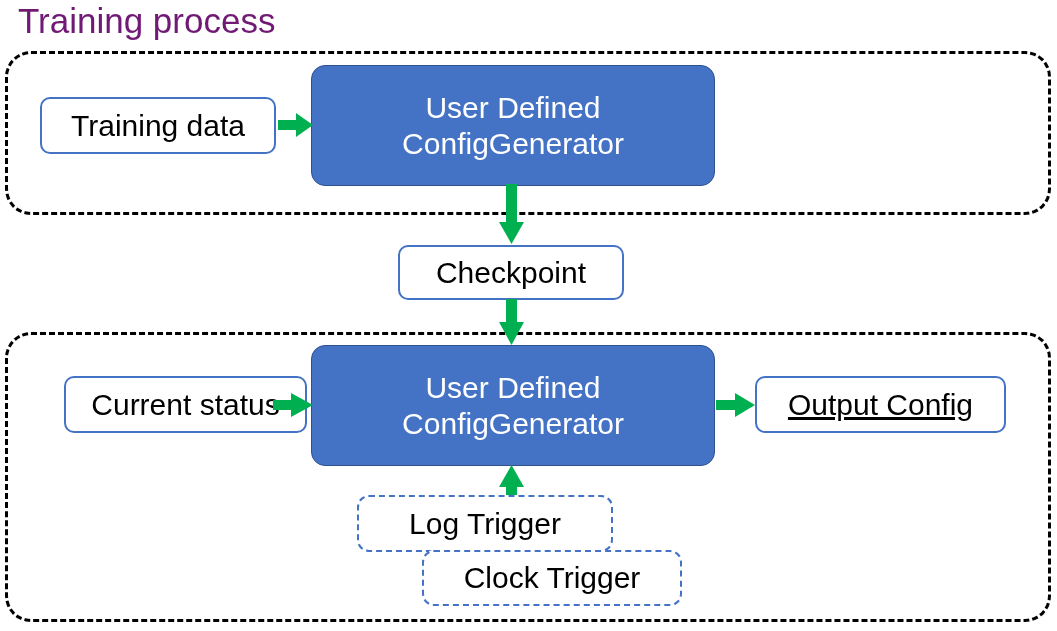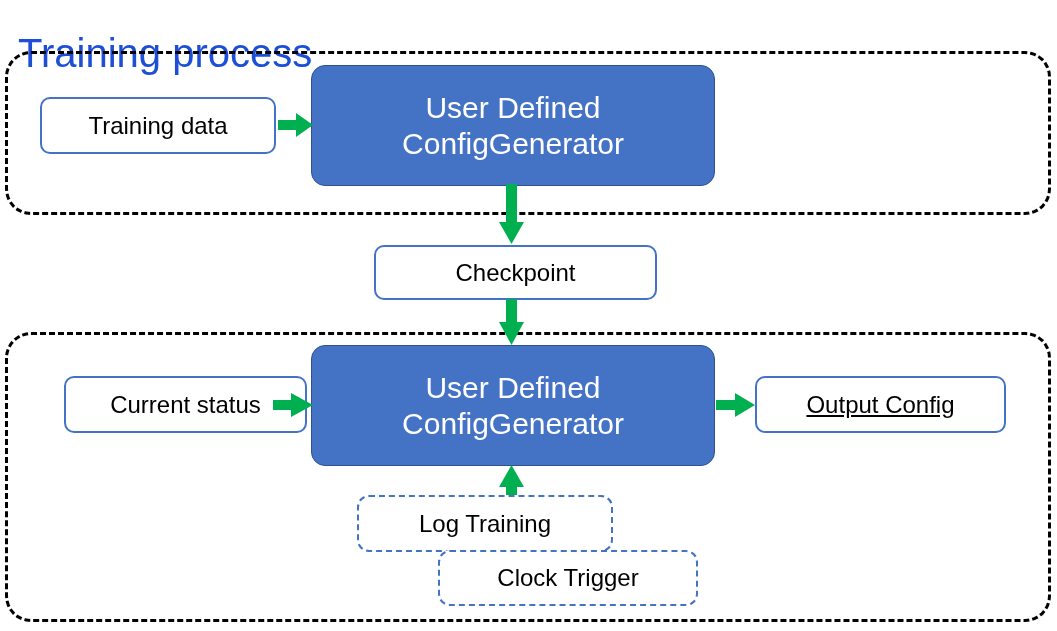--- a/index.html
+++ b/index.html
@@ -15,26 +15,25 @@
     position: relative;
     width: 1057px;
     height: 631px;
     background: #ffffff;
     overflow: hidden;
   }
 
   
   .section-caption {
     position: absolute;
-    font-size: 40px;
+    font-size: 35px;
     line-height: 34px;
-    color: #1d4ed8;
+    color: #701a75;
     white-space: nowrap;
     letter-spacing: 0px;
-    margin-top: 32px;
   }
 
   
   .group-box {
     position: absolute;
     border: 3px dashed #000000;
     border-radius: 26px;
     box-sizing: border-box;
     background: transparent;
   }
@@ -44,21 +43,21 @@
     position: absolute;
     box-sizing: border-box;
     display: flex;
     align-items: center;
     justify-content: center;
     text-align: center;
     color: #000000;
     background: #ffffff;
     border: 2px solid #4472C4;
     border-radius: 10px;
-    font-size: 24px;
+    font-size: 30px;
     line-height: 34px;
     white-space: nowrap;
   }
 
   
   .node.primary {
     background: #4472C4;
     border: 1.5px solid #2F528F;
     border-radius: 14px;
     color: #ffffff;
@@ -105,21 +104,21 @@
     <span>Training data</span>
   </div>
 
   <div class="node primary" style="left:311px; top:65px; width:404px; height:121px;">
     <span class="label-lines">
       <span>User Defined</span>
       <span>ConfigGenerator</span>
     </span>
   </div>
 
-  <div class="node" style="left:374px; top:245px; width:283px; height:55px;">
+  <div class="node" style="left:398px; top:245px; width:226px; height:55px;">
     <span>Checkpoint</span>
   </div>
 
 
   <div class="group-box" style="left:5px; top:332px; width:1046px; height:290px;"></div>
 
   <div class="node" style="left:28px; top:376px; width:243px; height:57px;margin-left:36px;">
     <span>Current status</span>
   </div>
 
@@ -128,24 +127,24 @@
       <span>User Defined</span>
       <span>ConfigGenerator</span>
     </span>
   </div>
 
   <div class="node" style="left:755px; top:376px; width:251px; height:57px;text-decoration:underline;">
     <span>Output Config</span>
   </div>
 
   <div class="node trigger" style="left:357px; top:495px; width:256px; height:57px; z-index:5;">
-    <span>Log Training</span>
+    <span>Log Trigger</span>
   </div>
 
-  <div class="node trigger" style="left:438px; top:550px; width:260px; height:56px; z-index:6;">
+  <div class="node trigger" style="left:422px; top:550px; width:260px; height:56px; z-index:6;">
     <span>Clock Trigger</span>
   </div>
 
   <svg id="arrow-layer" viewBox="0 0 1057 631" xmlns="http://www.w3.org/2000/svg">
 
     <g>
       <rect x="278" y="120" width="22" height="10" fill="#00B050"></rect>
       <polygon points="296,113 313,125 296,137" fill="#00B050"></polygon>
     </g>
 

